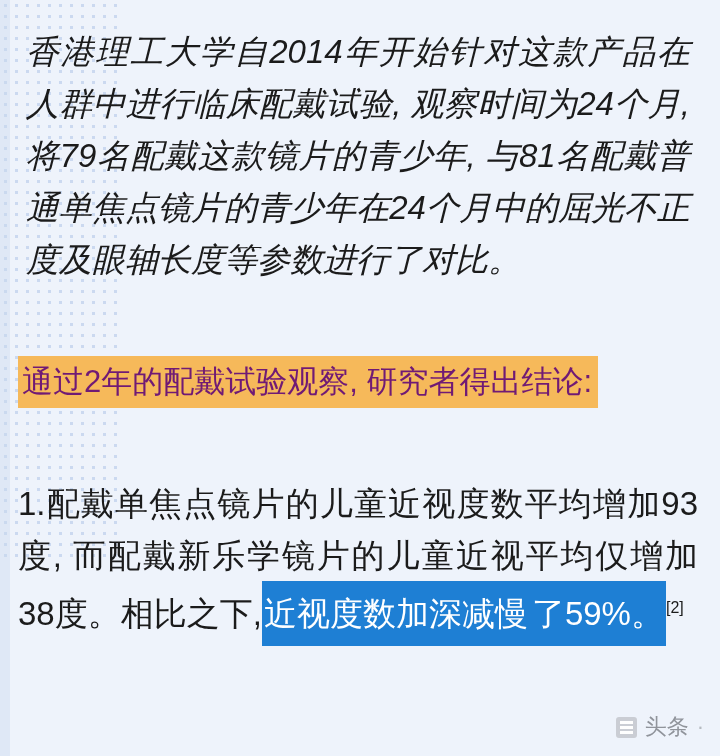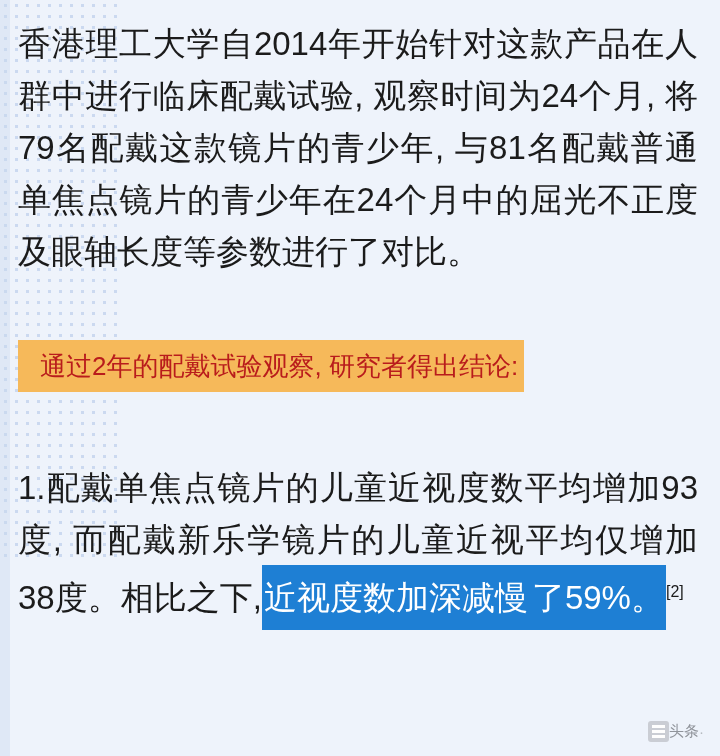--- a/index.html
+++ b/index.html
@@ -43,32 +43,33 @@
     width: 720px;
     height: 756px;
   }
 
   .para {
     font-size: 33px;
     line-height: 52px;
     color: #1b1b1b;
     letter-spacing: 0px;
     text-align: justify;
-    margin: 0;
+    margin: 8px;
+    font-style: italic;
   }
 
   .spacer-1 { height: 62px; }
 
   .highlight-bar {
     display: inline-block;
     background: #f6b95a;
-    color: #b91c1c;
-    font-size: 26px;
+    color: #701a75;
+    font-size: 31px;
     line-height: 50px;
-    padding: 1px 6px 1px 22px;
+    padding: 1px 6px 1px 4px;
     white-space: nowrap;
   }
 
   .spacer-2 { height: 70px; }
 
   .para2 {
     font-size: 33px;
     line-height: 52px;
     color: #1b1b1b;
     margin: 0;
@@ -86,22 +87,23 @@
     vertical-align: super;
     color: #1b1b1b;
   }
 
   .watermark {
     position: absolute;
     right: 16px;
     bottom: 14px;
     display: flex;
     align-items: center;
+    gap: 8px;
     color: #8b8f96;
-    font-size: 15px;
+    font-size: 22px;
     opacity: 0.95;
   }
   .wm-logo {
     width: 21px;
     height: 21px;
     border-radius: 3px;
     background: #c9ccd2;
     position: relative;
     flex: none;
   }

